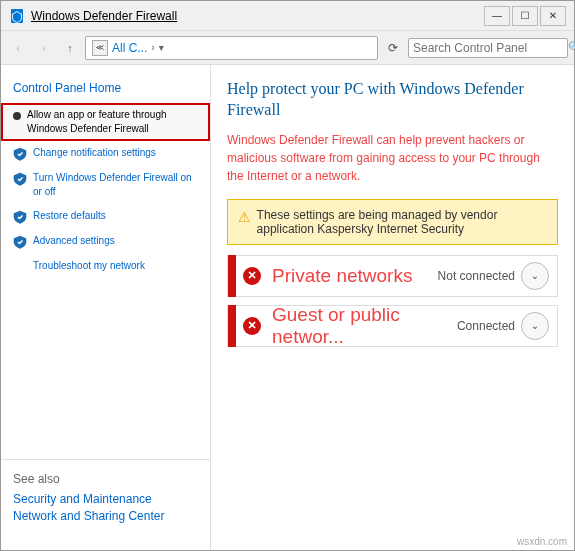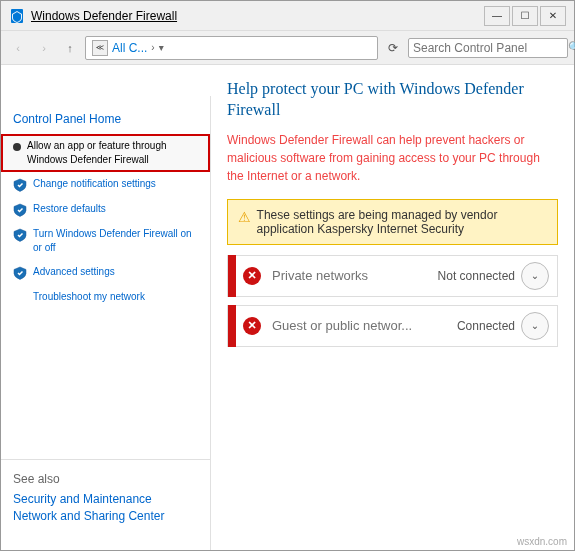--- a/index.html
+++ b/index.html
@@ -172,21 +172,20 @@
     
     .sidebar {
       width: 210px;
       flex-shrink: 0;
       background: #fff;
       padding: 12px 0;
       border-right: 1px solid #e0e0e0;
       display: flex;
       flex-direction: column;
       overflow-y: auto;
-      margin-top: 31px;
     }
 
     .sidebar-section-title {
       font-size: 12px;
       color: #0066cc;
       padding: 4px 12px 8px;
       font-weight: normal;
       cursor: pointer;
     }
 
@@ -322,22 +321,22 @@
       display: flex;
       align-items: center;
       justify-content: center;
       color: #fff;
       font-size: 11px;
       font-weight: bold;
     }
 
     .network-name {
       flex: 1;
-      font-size: 13px;
-      color: #737373;
+      font-size: 19px;
+      color: #ef4444;
       padding-left: 4px;
       cursor: pointer;
     }
 
     .network-status {
       font-size: 12px;
       color: #555;
       padding-right: 6px;
     }
 
@@ -422,29 +421,29 @@
           <path d="M5 7 L6.5 8.5 L9.5 5.5" stroke="#fff" stroke-width="1.5" fill="none"></path>
         </svg>
         <span>Change notification settings</span>
       </div>
 
       <div class="sidebar-item">
         <svg class="shield-icon" viewBox="0 0 14 14">
           <path d="M7 1 L13 3.5 L13 7.5 Q13 11 7 13.5 Q1 11 1 7.5 L1 3.5 Z" fill="#1a6fb5" stroke="#1a5a9a" stroke-width="0.5"></path>
           <path d="M5 7 L6.5 8.5 L9.5 5.5" stroke="#fff" stroke-width="1.5" fill="none"></path>
         </svg>
-        <span>Restore defaults</span>
+        <span>Turn Windows Defender Firewall on or off</span>
       </div>
 
       <div class="sidebar-item">
         <svg class="shield-icon" viewBox="0 0 14 14">
           <path d="M7 1 L13 3.5 L13 7.5 Q13 11 7 13.5 Q1 11 1 7.5 L1 3.5 Z" fill="#1a6fb5" stroke="#1a5a9a" stroke-width="0.5"></path>
           <path d="M5 7 L6.5 8.5 L9.5 5.5" stroke="#fff" stroke-width="1.5" fill="none"></path>
         </svg>
-        <span>Turn Windows Defender Firewall on or off</span>
+        <span>Restore defaults</span>
       </div>
 
       <div class="sidebar-item">
         <svg class="shield-icon" viewBox="0 0 14 14">
           <path d="M7 1 L13 3.5 L13 7.5 Q13 11 7 13.5 Q1 11 1 7.5 L1 3.5 Z" fill="#1a6fb5" stroke="#1a5a9a" stroke-width="0.5"></path>
           <path d="M5 7 L6.5 8.5 L9.5 5.5" stroke="#fff" stroke-width="1.5" fill="none"></path>
         </svg>
         <span>Advanced settings</span>
       </div>
 

